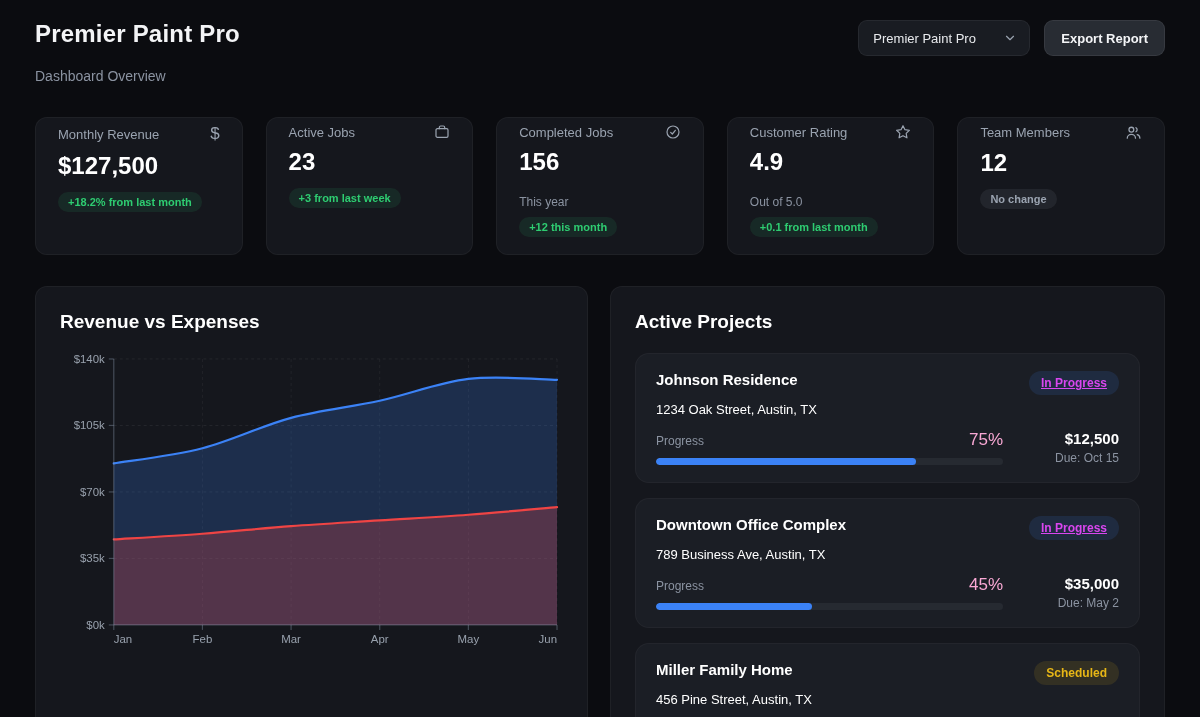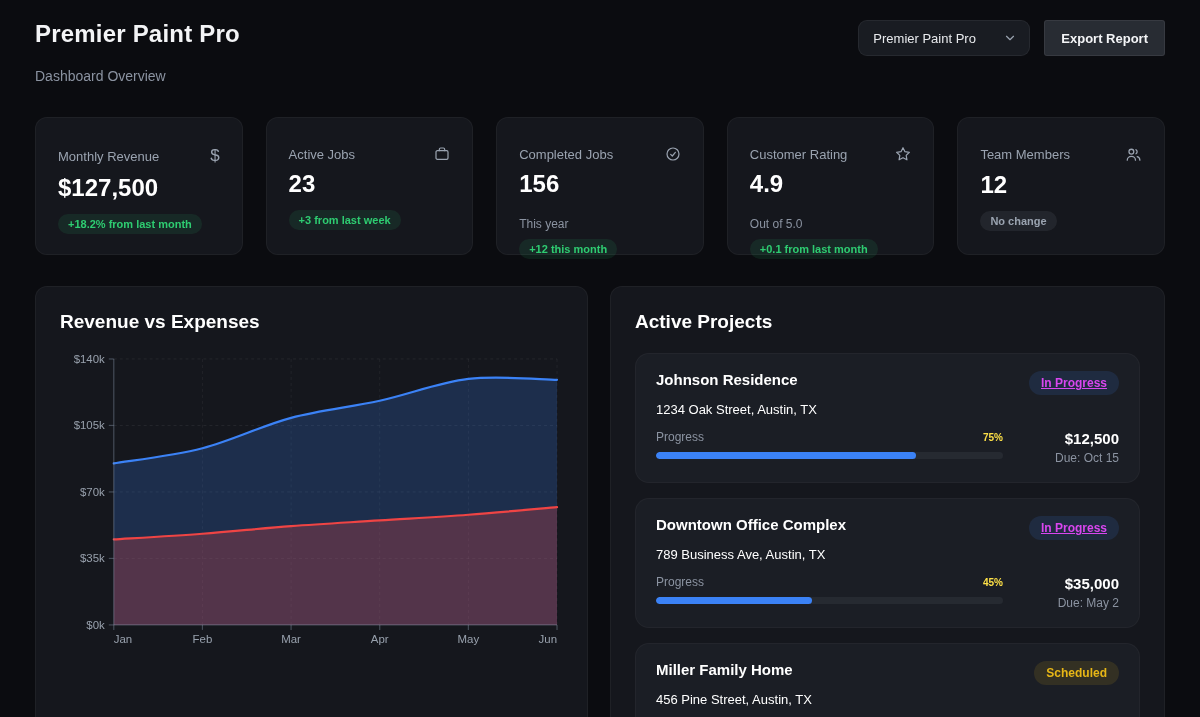--- a/index.html
+++ b/index.html
@@ -17,30 +17,30 @@
   .page-subtitle { font-size:14px; color:#8b93a1; margin-top:20px; }
   .header-actions { display:flex; gap:14px; align-items:center; }
   .company-select {
     display:flex; align-items:center; justify-content:space-between;
     width:172px; height:36px; padding:0 12px 0 14px;
     background:#191c22; border:1px solid rgba(255,255,255,.06);
     border-radius:9px; font-size:13px; color:#e8eaed; cursor:pointer;
   }
   .btn-export {
     height:36px; padding:0 16px; background:#282c33;
-    border:1px solid rgba(255,255,255,.07); border-radius:3px;
+    border:1px solid rgba(255,255,255,.07); border-radius:9px;
     color:#f3f4f6; font-size:13px; font-weight:700; cursor:pointer;
     font-family:inherit;
   }
 
   
   .stats-row { display:grid; grid-template-columns:repeat(5,1fr); gap:23px; margin-top:33px; }
   .stat-card {
     background:#15171d; border:1px solid rgba(255,255,255,.045);
-    border-radius:12px; height:138px; padding:28px 22px;
+    border-radius:12px; height:138px; padding:6px 22px;
     display:flex; flex-direction:column;
   }
   .stat-head { display:flex; justify-content:space-between; align-items:center; }
   .stat-label { font-size:13px; color:#9aa3b0; }
   .stat-icon { color:#9aa3b0; display:flex; align-items:center; }
   .stat-icon svg { stroke:#9aa3b0; }
   .dollar-glyph { font-size:17px; color:#9aa3b0; font-weight:400; }
   .stat-value { font-size:24px; font-weight:700; margin-top:8px; color:#ffffff; }
   .stat-sublabel { font-size:12px; color:#8b93a1; margin-top:19px; }
   .badge {
@@ -72,21 +72,21 @@
   .project-top { display:flex; justify-content:space-between; align-items:flex-start; }
   .project-name { font-size:15px; font-weight:700; color:#ffffff; }
   .status-badge { font-size:12px; font-weight:700; padding:5px 12px; border-radius:999px; white-space:nowrap; }
   .status-badge.in-progress { color:#d946ef; background:rgba(63,131,248,.13);text-decoration:underline; }
   .status-badge.scheduled   { color:#e7b616; background:rgba(231,182,22,.12); }
   .project-address { font-size:13px; color:#ffffff; margin-top:7px; }
   .project-bottom { display:flex; align-items:flex-start; margin-top:13px; }
   .progress-col { flex:1; }
   .progress-head { display:flex; justify-content:space-between; align-items:baseline; }
   .progress-label { font-size:12px; color:#8b93a1; }
-  .progress-pct { font-size:10px; font-weight:700; color:#fde047; }
+  .progress-pct { font-size:17px; font-weight:400; color:#f9a8d4; }
   .progress-track {
     height:7px; background:#262a31; border-radius:999px; margin-top:8px; overflow:hidden;
   }
   .progress-fill { height:100%; background:#3b82f6; border-radius:999px; }
   .money-col { width:96px; margin-left:20px; text-align:right; }
   .project-amount { font-size:15px; font-weight:700; color:#ffffff; }
   .project-due { font-size:12px; color:#8b93a1; margin-top:4px; }
 </style>
 </head>
 <body>

